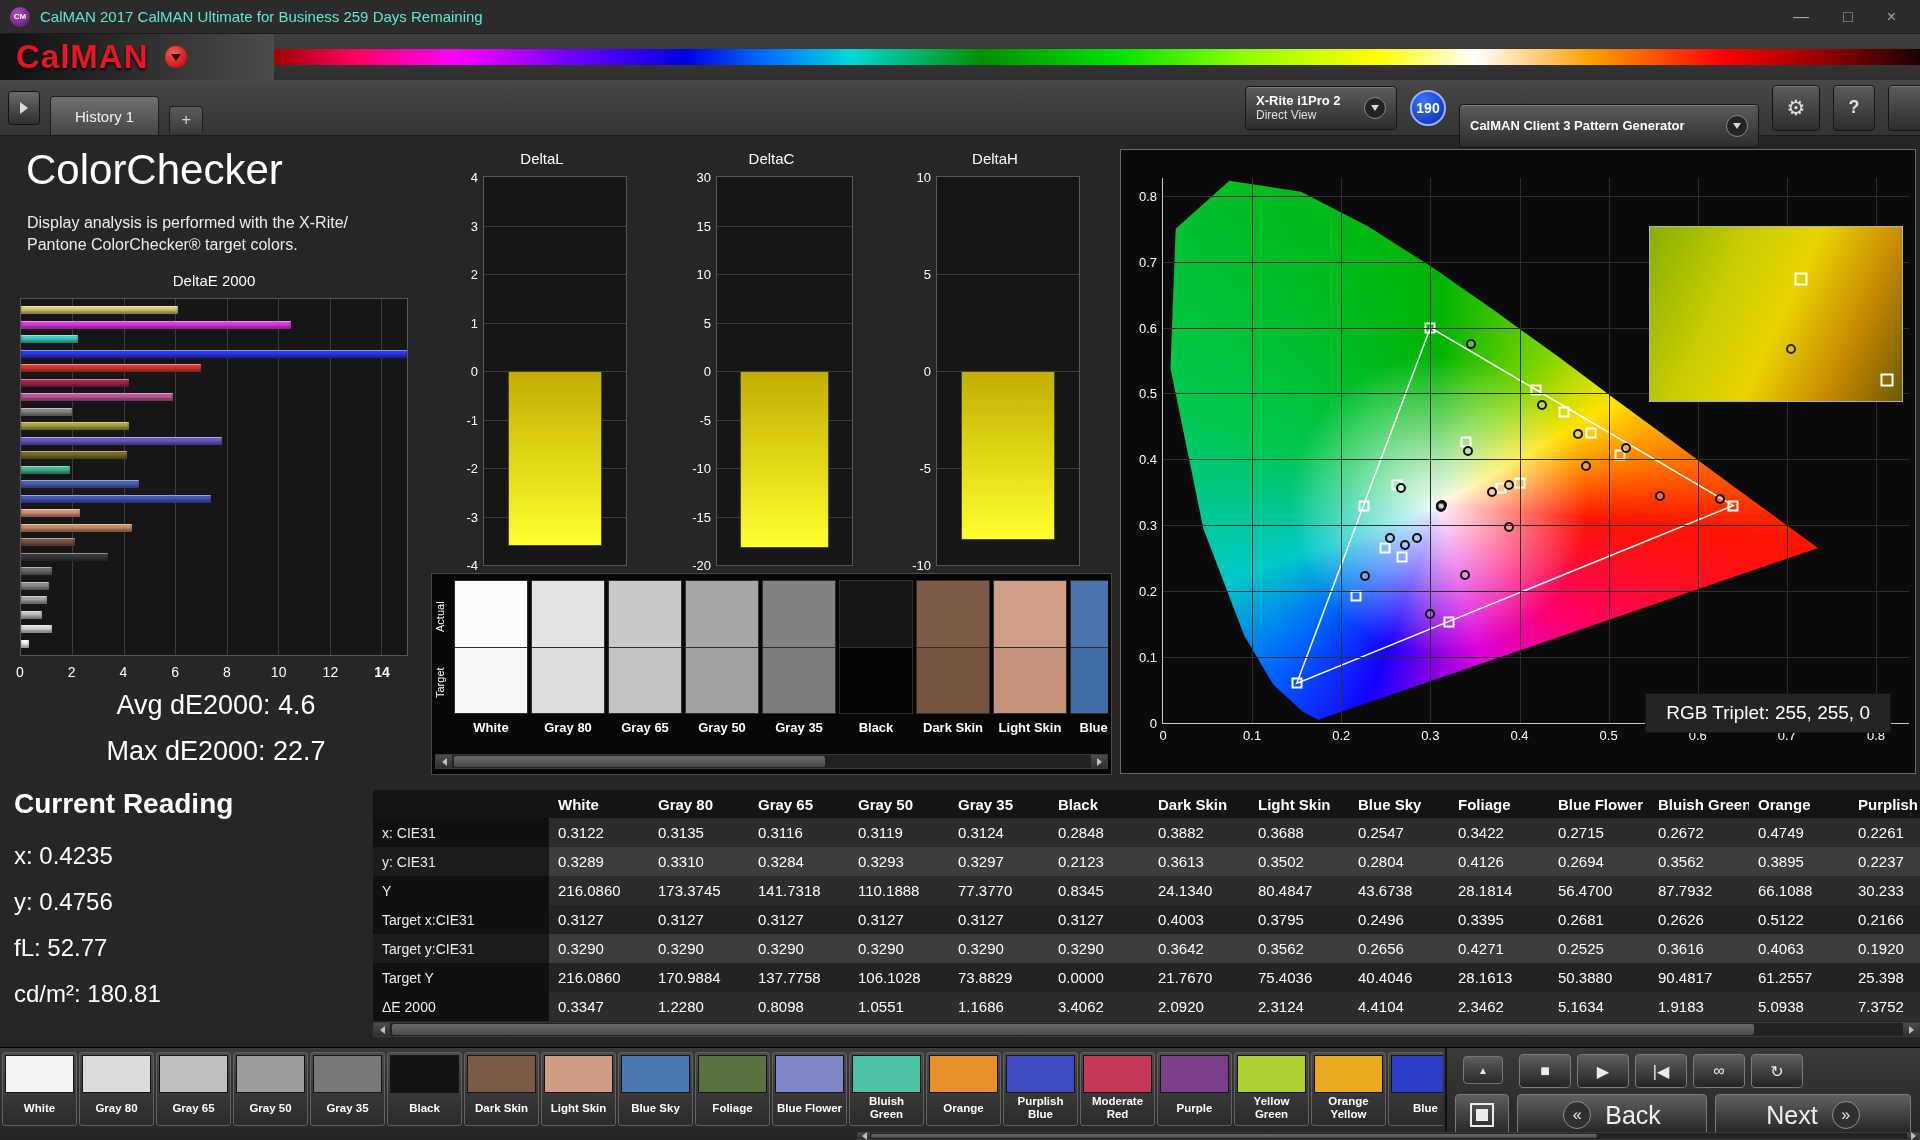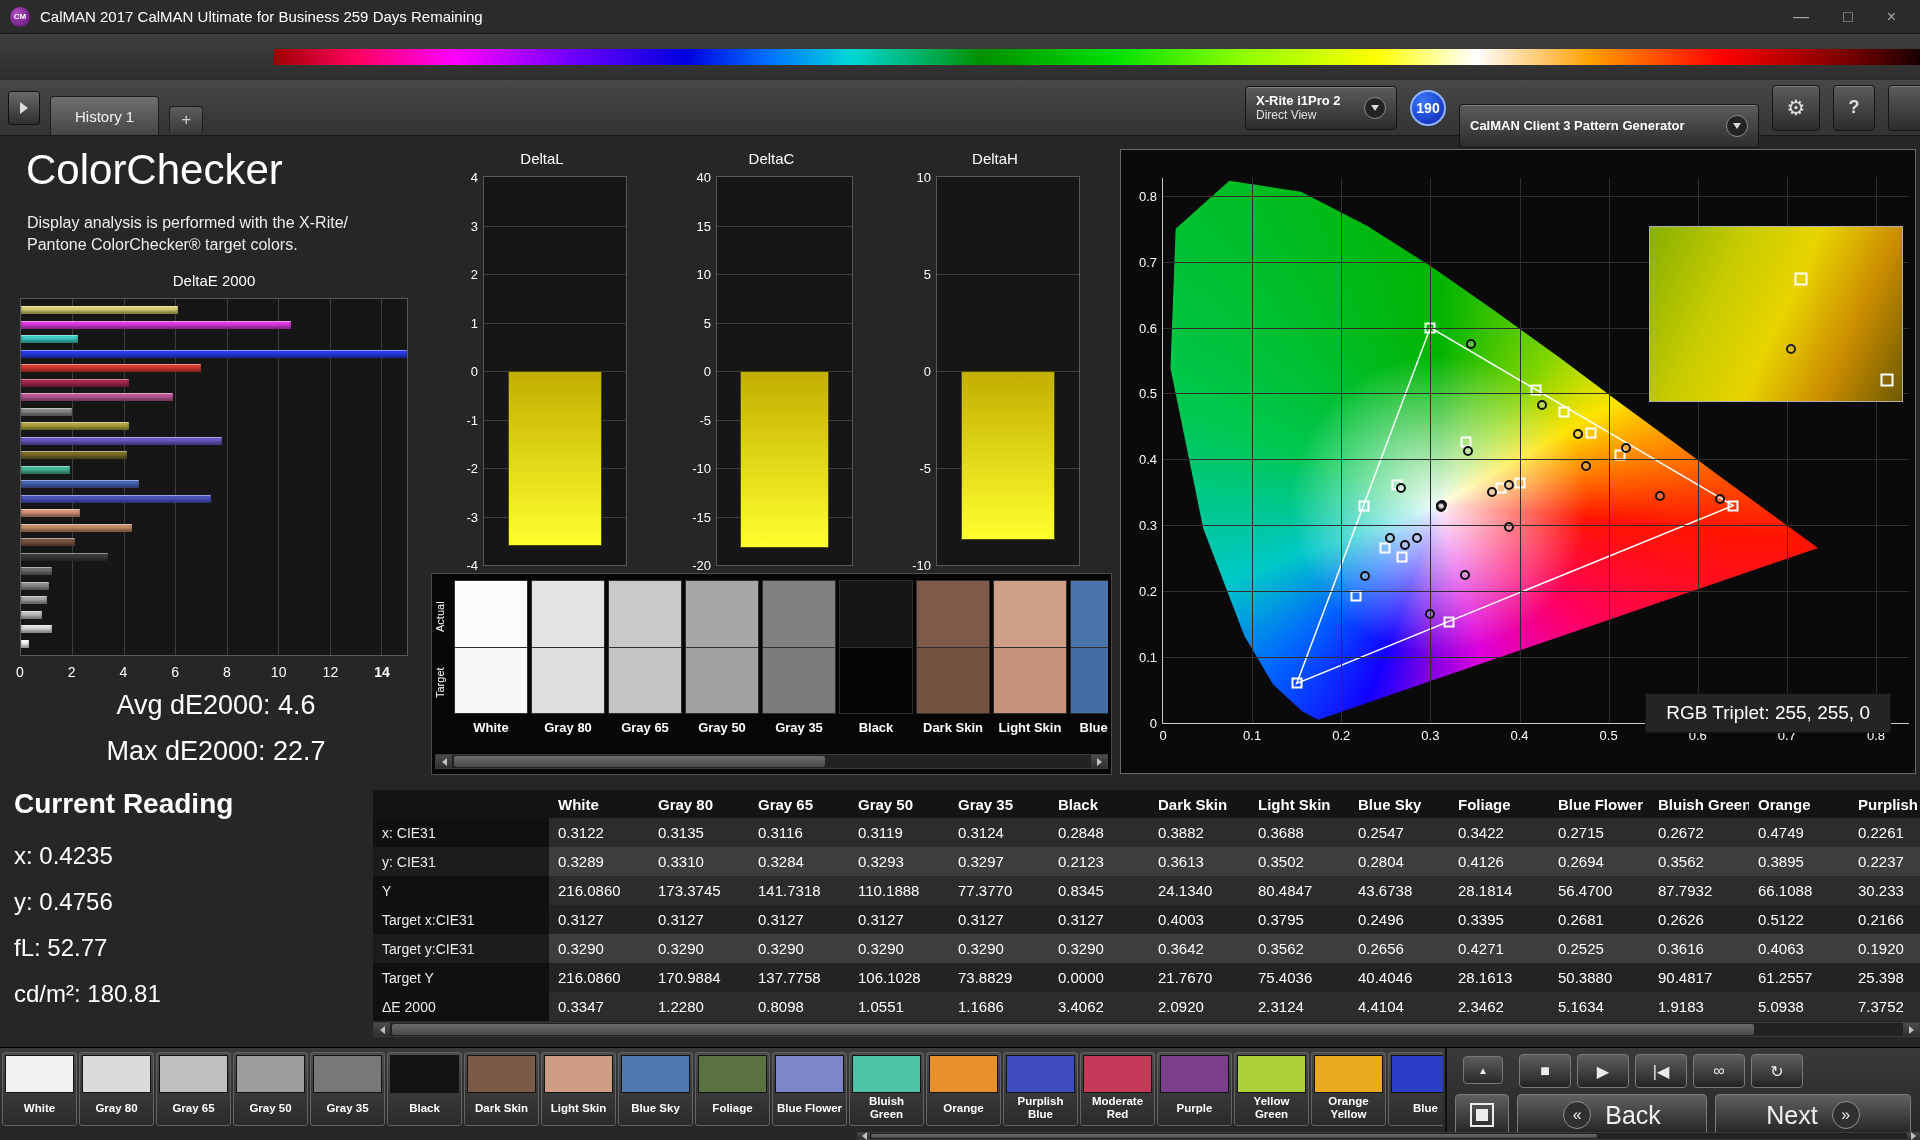--- a/index.html
+++ b/index.html
@@ -2,21 +2,21 @@
 <html><head>
 <meta charset="utf-8">
 <style>
   html,body{margin:0;padding:0;background:#141414;overflow:hidden;}
   body{width:1920px;height:1140px;position:relative;font-family:"Liberation Sans",sans-serif;color:#fff;}
   #app{position:absolute;inset:0;background:#262626;overflow:hidden;}
 
   
   .titlebar{position:absolute;left:0;top:0;right:0;height:34px;background:#2b2b2b;display:flex;align-items:center;gap:10px;padding:0 10px;box-sizing:border-box;border-bottom:1px solid #1a1a1a;}
   .cm-badge{width:20px;height:20px;border-radius:50%;background:radial-gradient(circle at 35% 30%,#b04ac0,#5a1070);display:flex;align-items:center;justify-content:center;font-size:8px;font-weight:bold;color:#fff;flex:none;}
-  .win-title{font-size:15px;color:#ffffff;}
+  .win-title{font-size:15px;color:#5eead4;}
   .win-btns{margin-left:auto;display:flex;gap:34px;color:#a8a8a8;font-size:16px;padding-right:14px;}
   .win-btn{cursor:default;}
 
   
   .logo-row{position:absolute;left:0;top:34px;right:0;height:46px;background:linear-gradient(#3f3f3f,#2d2d2d);}
   .logo-box{position:absolute;left:0;top:0;width:274px;height:46px;background:linear-gradient(90deg,#101010,#4c4c4c);display:flex;align-items:center;padding-left:16px;gap:16px;box-sizing:border-box;}
   .logo-text{font-size:33px;font-weight:bold;color:#e81525;letter-spacing:1px;text-shadow:0 2px 3px #000;}
   .logo-caret{width:22px;height:22px;border-radius:50%;background:radial-gradient(circle at 35% 30%,#ff5a50,#b40000);display:flex;align-items:center;justify-content:center;}
   .logo-caret::after{content:"";border-left:5px solid transparent;border-right:5px solid transparent;border-top:7px solid #2d0000;}
   .rainbow{position:absolute;left:274px;right:0;top:15px;height:16px;
@@ -146,20 +146,24 @@
     <div class="cm-badge">CM</div>
     <div class="win-title">CalMAN 2017 CalMAN Ultimate for Business 259 Days Remaining</div>
     <div class="win-btns">
       <span class="win-btn">—</span>
       <span class="win-btn">□</span>
       <span class="win-btn">×</span>
     </div>
   </div>
 
   <div class="logo-row">
+    <div class="logo-box">
+      <span class="logo-text">CalMAN</span>
+      <span class="logo-caret"></span>
+    </div>
     <div class="rainbow"></div>
   </div>
 
   <div class="tab-row">
     <div class="expand-btn"></div>
     <div class="tab">History 1</div>
     <div class="tab-add">+</div>
     <div class="right-tools">
       <div class="dd meter-dd">
         <div class="dd-lines">
@@ -258,21 +262,21 @@
         <span class="vc-label" style="top: 75%;">-2</span>
         <div class="vc-grid" style="top: 87.5%;"></div>
         <span class="vc-label" style="top: 87.5%;">-3</span>
         <span class="vc-label" style="top: 100%;">-4</span>
         <div class="vc-bar" style="top: 50%; height: 45%;"></div>
       </div>
   </div>
   <div class="vchart" style="left:680px;width:183px;">
     <div class="vc-title">DeltaC</div>
     <div class="vc-plot">
-        <span class="vc-label" style="top: 0%;">40</span>
+        <span class="vc-label" style="top: 0%;">30</span>
         <div class="vc-grid" style="top: 12.5%;"></div>
         <span class="vc-label" style="top: 12.5%;">15</span>
         <div class="vc-grid" style="top: 25%;"></div>
         <span class="vc-label" style="top: 25%;">10</span>
         <div class="vc-grid" style="top: 37.5%;"></div>
         <span class="vc-label" style="top: 37.5%;">5</span>
         <div class="vc-grid" style="top: 50%;"></div>
         <span class="vc-label" style="top: 50%;">0</span>
         <div class="vc-grid" style="top: 62.5%;"></div>
         <span class="vc-label" style="top: 62.5%;">-5</span>

